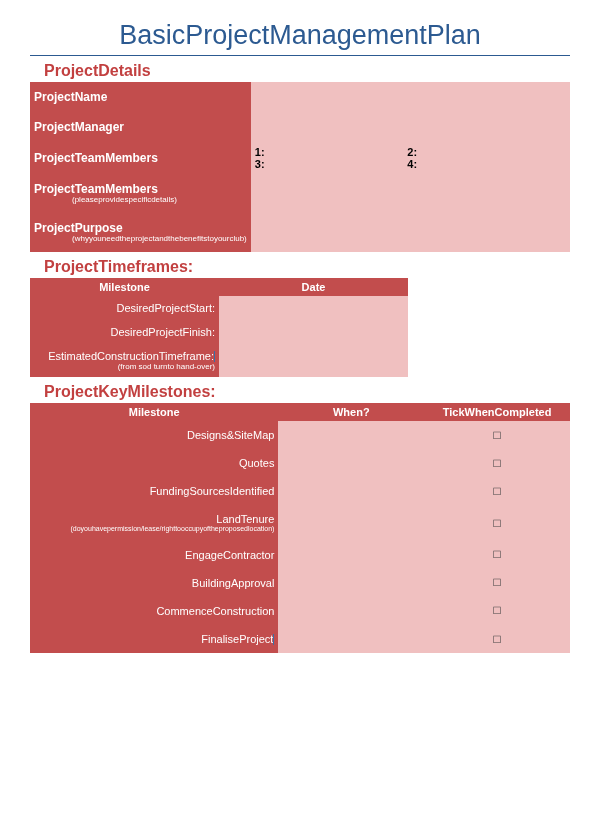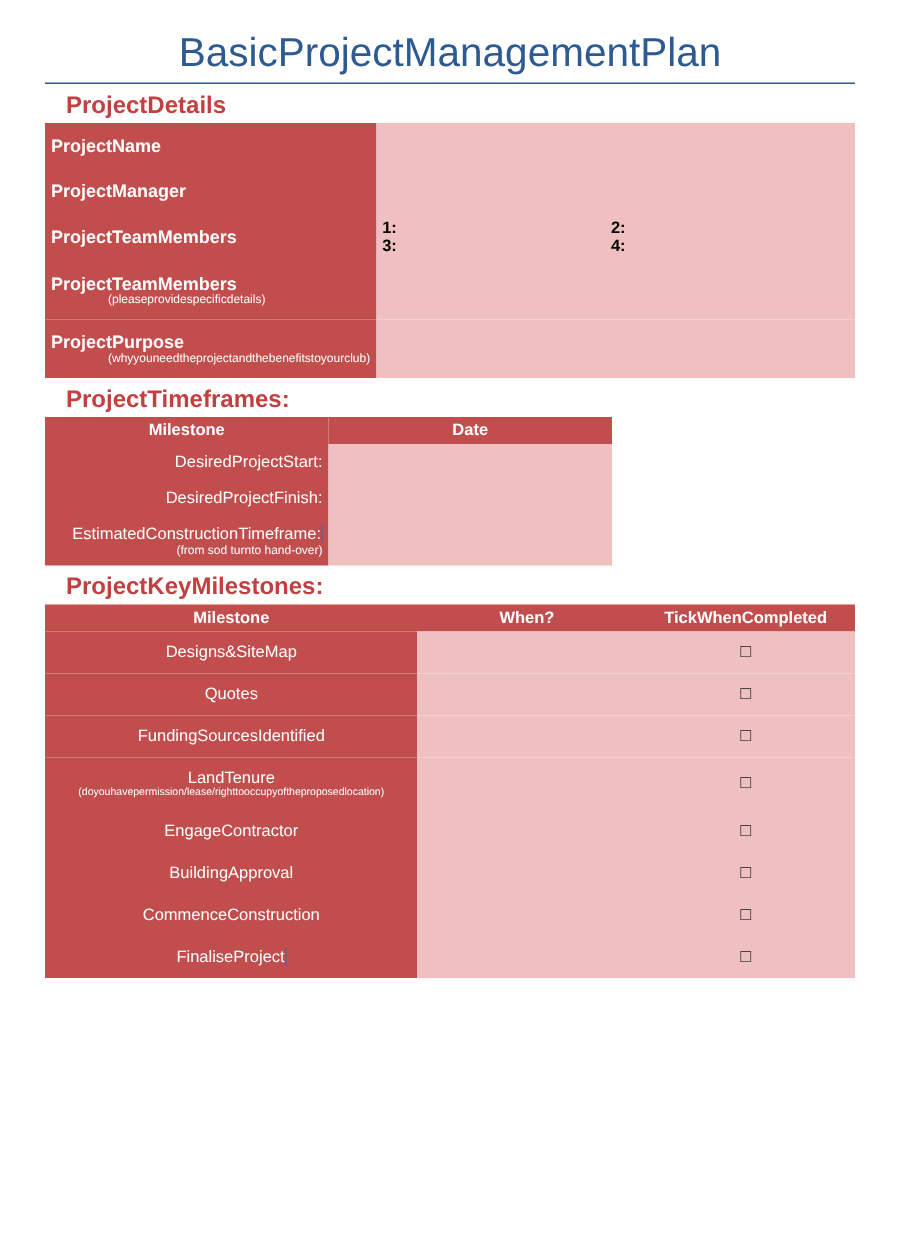--- a/index.html
+++ b/index.html
@@ -88,21 +88,21 @@
     color: #fff;
     font-weight: bold;
     font-size: 11px;
     text-align: center;
     padding: 3px;
   }
   .km-row td.lab {
     background: #c24d4d;
     color: #fff;
     font-size: 11px;
-    text-align: center;
+    text-align: right;
     padding: 8px 4px;
     width: 46%;
   }
   .km-row td.lab .sub {
     display: block;
     font-size: 7px;
     line-height: 1.1;
   }
   .km-row td.when {
     background: #f0c0c0;

